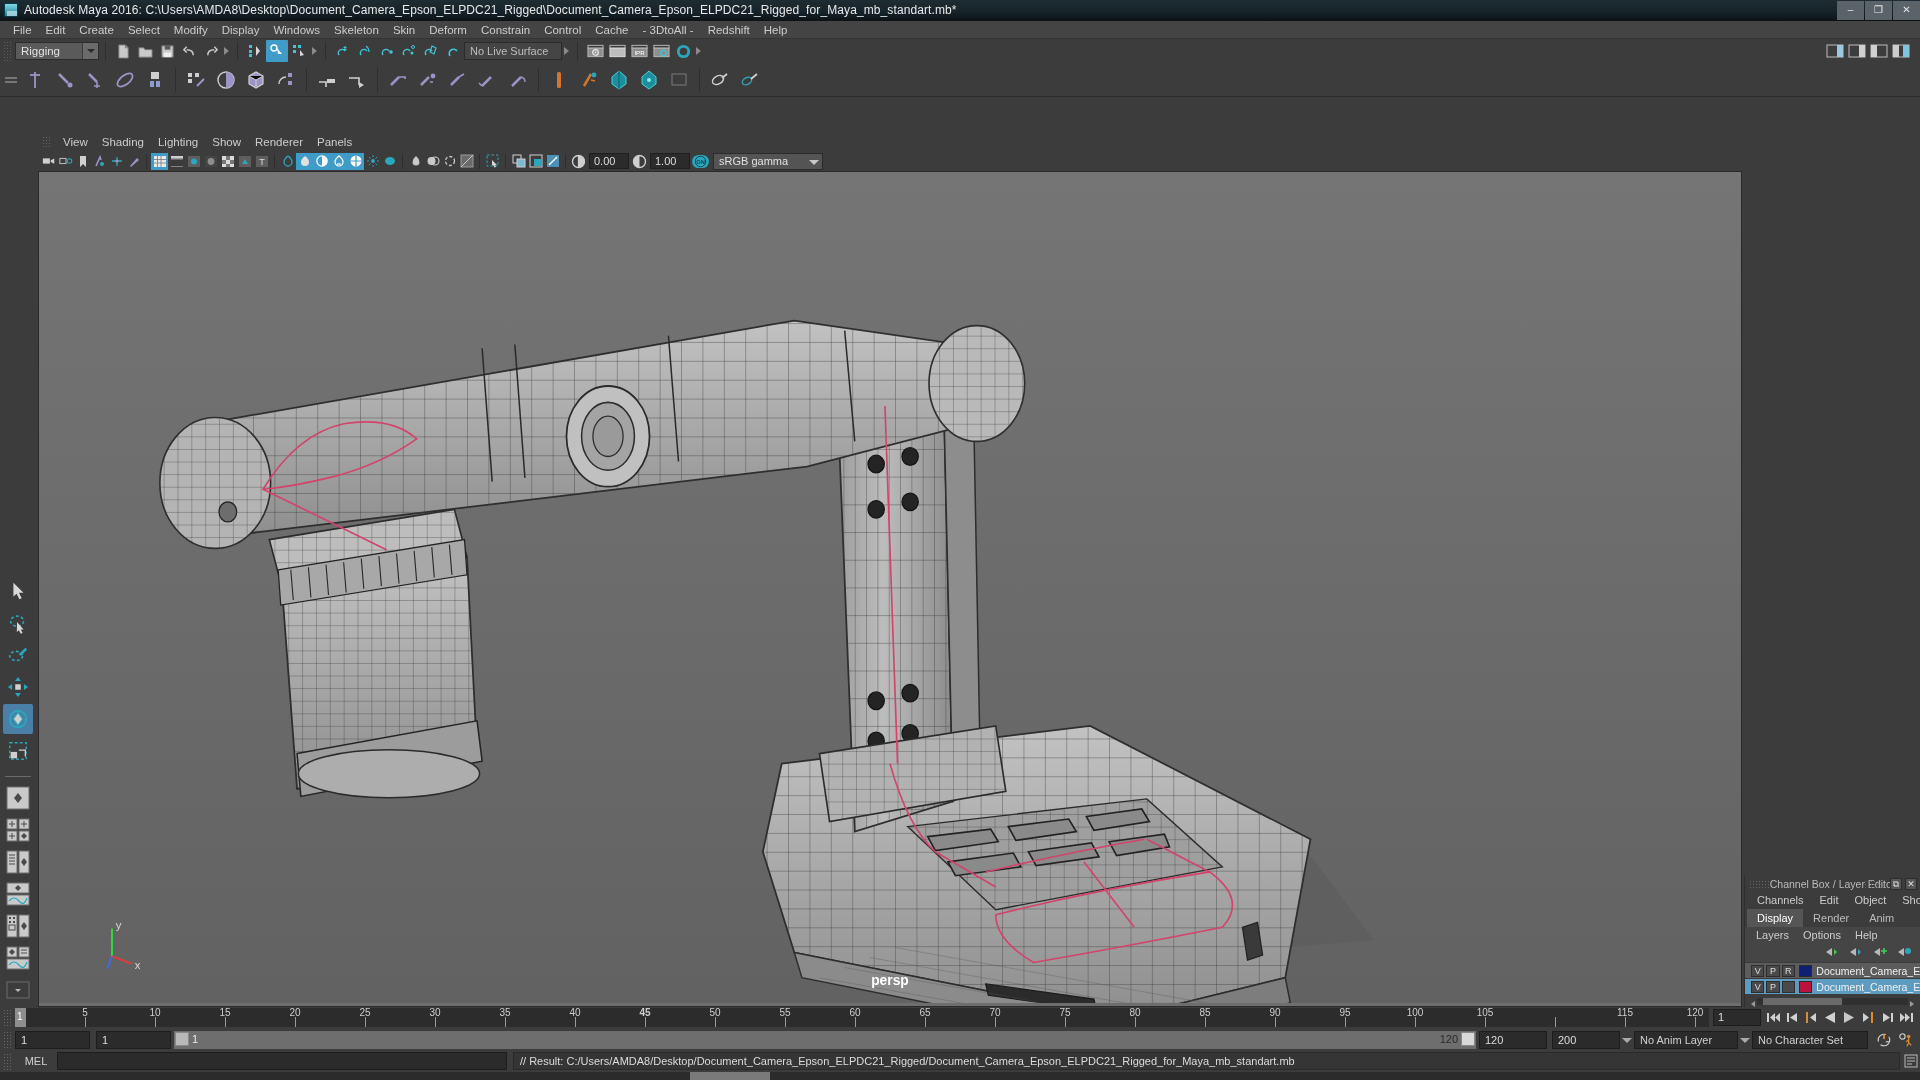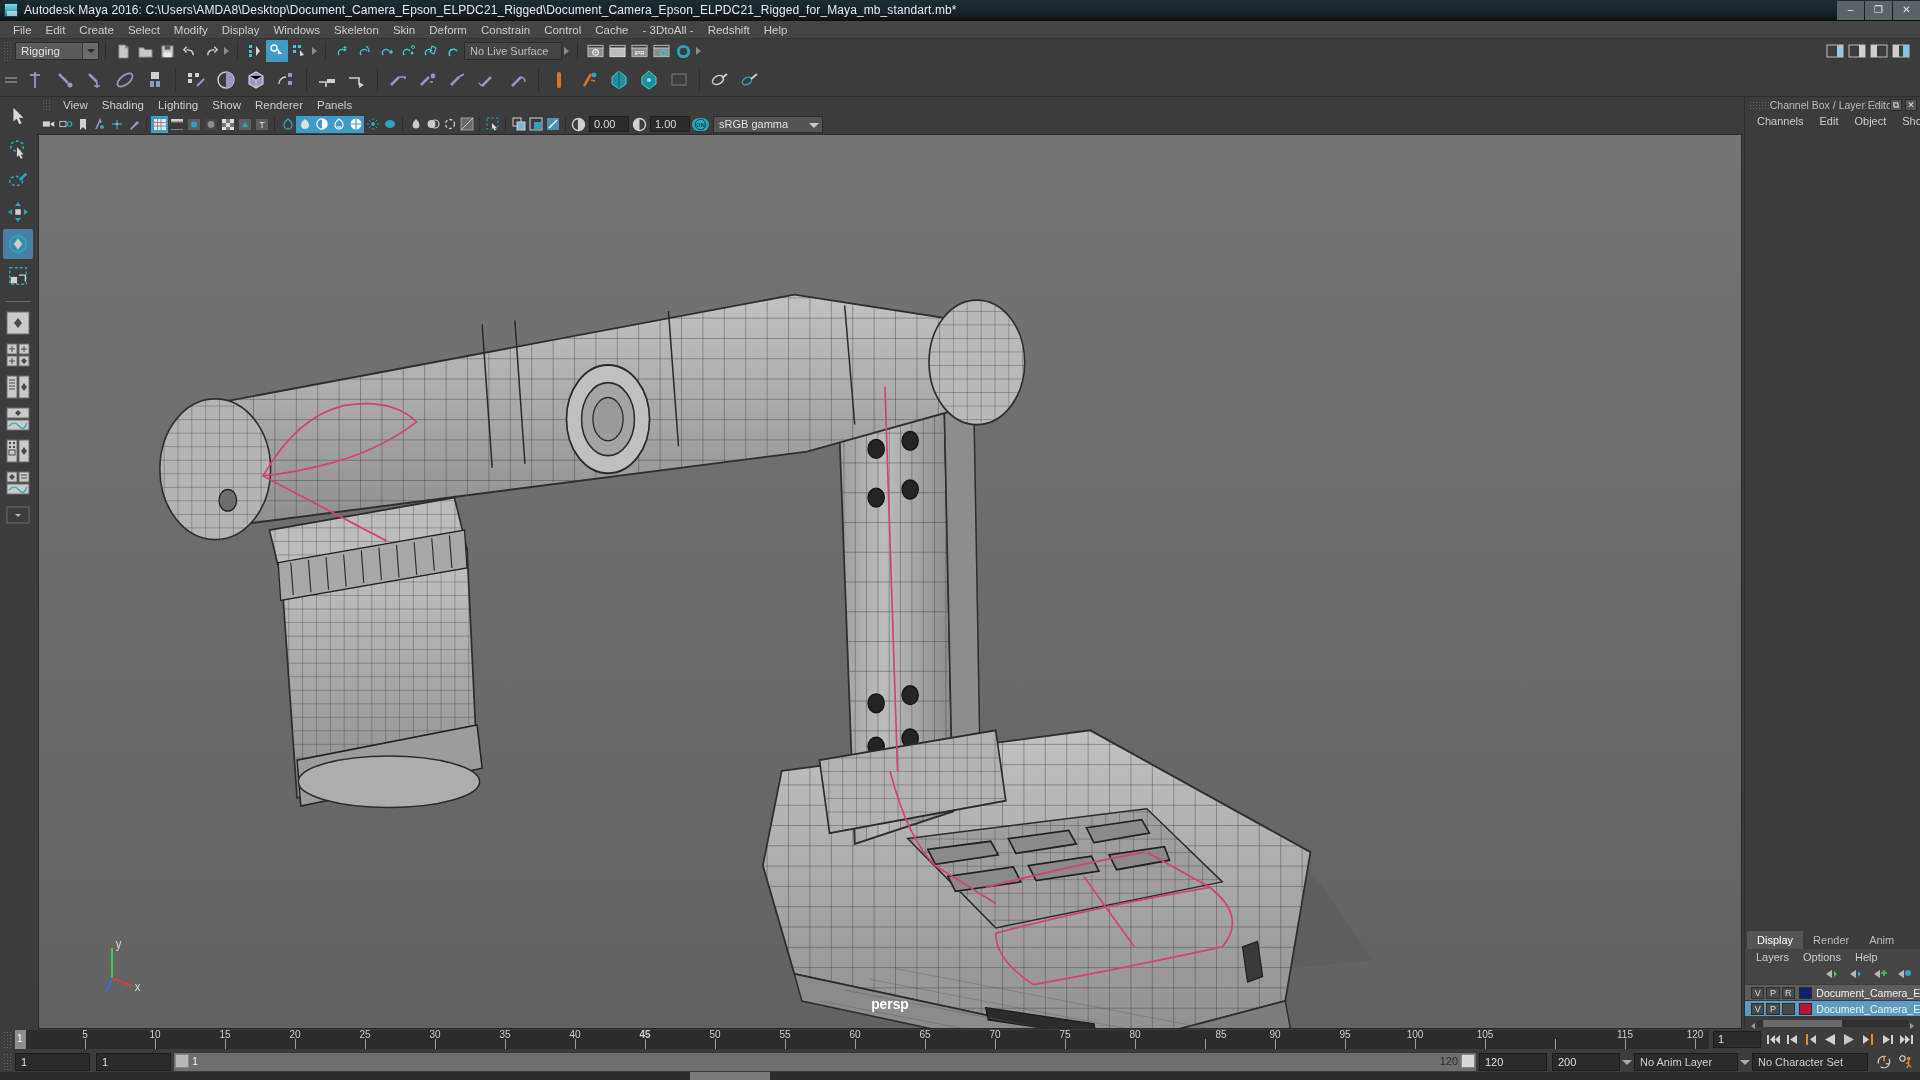--- a/index.html
+++ b/index.html
@@ -51,21 +51,21 @@
   .sl-right { margin-left:auto; display:flex; align-items:center; padding-right:6px; }
 
   
   .shelfrow { height:34px; background:#3c3c3c; display:flex; align-items:center; padding:0 2px; flex:none; border-bottom:1px solid #2b2b2b;}
   .shelf-tabgrip { width:18px; height:30px; flex:none; display:flex; flex-direction:column; align-items:center; justify-content:center;}
   .shelf-tabgrip .bar{width:12px;height:2px;background:#777;margin:1px 0;}
   .sbtn { width:30px; height:30px; flex:none; display:flex; align-items:center; justify-content:center; position:relative;}
   .shelf-sep { width:1px; height:24px; background:#2e2e2e; margin:0 5px; flex:none;}
 
   
-  .middle { flex:1; display:flex; min-height:0; }
+  .middle { flex:1; display:flex; min-height:0;align-items:flex-end; }
 
   
   .toolbox { width:36px; background:#3c3c3c; display:flex; flex-direction:column; align-items:center; padding-top:4px; flex:none;}
   .tool { width:30px; height:30px; margin-bottom:2px; display:flex; align-items:center; justify-content:center; position:relative; border-radius:2px;}
   .tool.active { background:#4a7fa8; }
   .tool-div { width:26px; height:1px; background:#6a6a6a; margin:8px 0 6px; }
 
   
   .viewcol { flex:1; display:flex; flex-direction:column; min-width:0; background:#3c3c3c; }
   .vp-menubar { height:17px; display:flex; align-items:center; background:#3c3c3c; padding-left:6px; flex:none;}
@@ -1075,21 +1075,21 @@
         <div class="ts-lab" style="left: 49.5868%;">60</div>
         <div class="ts-tick" style="left: 53.719%;"></div>
         <div class="ts-lab" style="left: 53.719%;">65</div>
         <div class="ts-tick" style="left: 57.8512%;"></div>
         <div class="ts-lab" style="left: 57.8512%;">70</div>
         <div class="ts-tick" style="left: 61.9835%;"></div>
         <div class="ts-lab" style="left: 61.9835%;">75</div>
         <div class="ts-tick" style="left: 66.1157%;"></div>
         <div class="ts-lab" style="left: 66.1157%;">80</div>
         <div class="ts-tick" style="left: 70.2479%;"></div>
-        <div class="ts-lab" style="left: 70.2479%; margin-left: 16px;">85</div>
+        <div class="ts-lab" style="left: 70.2479%;">85</div>
         <div class="ts-tick" style="left: 74.3802%;"></div>
         <div class="ts-lab" style="left: 74.3802%;">90</div>
         <div class="ts-tick" style="left: 78.5124%;"></div>
         <div class="ts-lab" style="left: 78.5124%;">95</div>
         <div class="ts-tick" style="left: 82.6446%;"></div>
         <div class="ts-lab" style="left: 82.6446%;">100</div>
         <div class="ts-tick" style="left: 86.7769%;"></div>
         <div class="ts-lab" style="left: 86.7769%;">105</div>
         <div class="ts-tick" style="left: 90.9091%;"></div>
         <div class="ts-lab" style="left: 90.9091%; margin-top: 47px;">110</div>
@@ -1181,18 +1181,30 @@
     <div class="pbtn">
       <svg width="18" height="18" viewBox="0 0 18 18">
           <circle cx="5" cy="5" r="3" fill="none" stroke="#cfcfcf" stroke-width="1.3"></circle>
           <circle cx="12" cy="5" r="2" fill="#e08a2e"></circle>
           <path d="M12 7v5l3 3M12 9l-3 2M12 12l-2 4" stroke="#e08a2e" stroke-width="1.4" fill="none"></path>
         </svg>
     </div>
     <div style="width:6px"></div>
   </div>
 
+  <div class="cmdrow">
+    <div class="ts-grip"></div>
+    <div class="cmd-label">MEL</div>
+    <div class="cmd-input"></div>
+    <div class="cmd-result">// Result: C:/Users/AMDA8/Desktop/Document_Camera_Epson_ELPDC21_Rigged/Document_Camera_Epson_ELPDC21_Rigged_for_Maya_mb_standart.mb</div>
+    <div class="pbtn" style="width:18px">
+      <svg width="14" height="14" viewBox="0 0 14 14">
+          <rect x="1" y="1" width="12" height="12" fill="none" stroke="#b8b8b8"></rect>
+          <path d="M3 4h8M3 7h8M3 10h5" stroke="#b8b8b8"></path>
+        </svg>
+    </div>
+  </div>
 
 
   <div class="taskbar">
       <span class="act"></span>
     </div>
 </div>
 
 </body></html>

